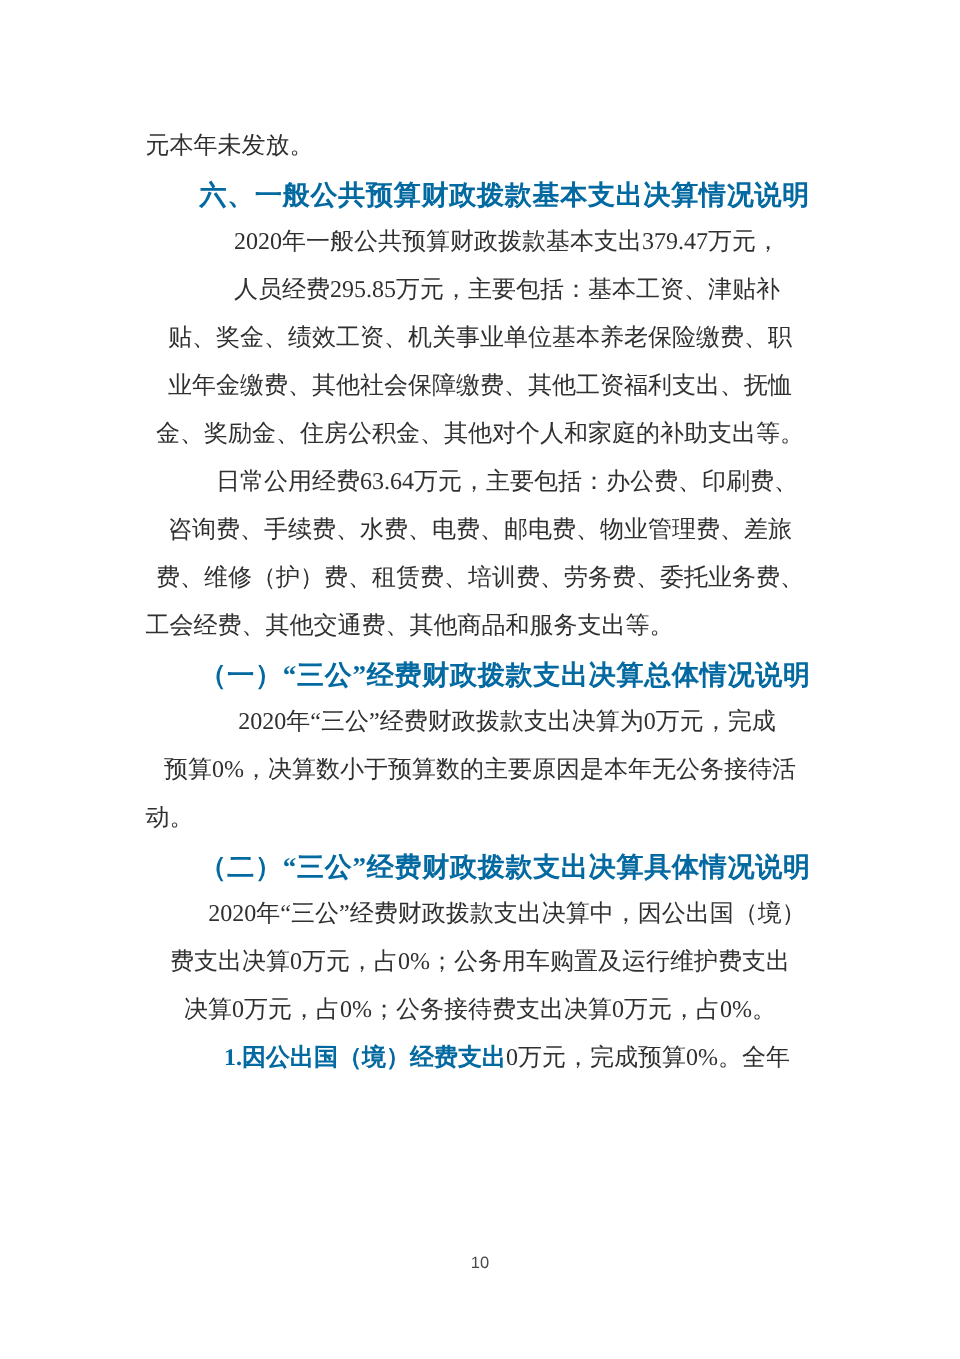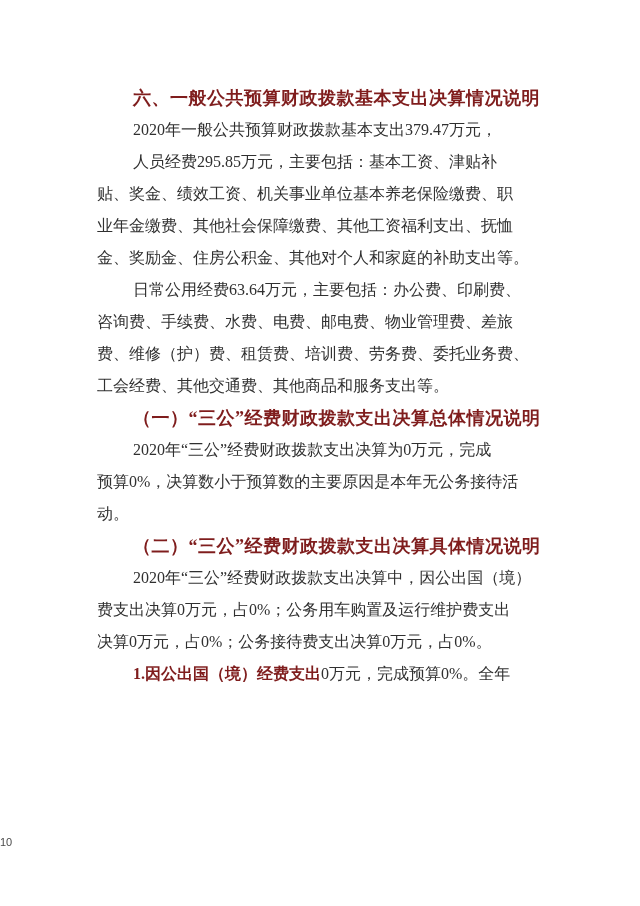--- a/index.html
+++ b/index.html
@@ -24,65 +24,67 @@
   .line {
     height: 32px;
     line-height: 32px;
     font-size: 16px;
     color: #303030;
     white-space: nowrap;
   }
   
   .line.justify {
     display: flex;
-    justify-content: flex-start;
+    justify-content: center;
     align-items: baseline;
   }
   .line.indent {
     padding-left: 36px;
   }
   .line.justify.indent {
     width: 410px; 
   }
   .line .tok {
     display: inline-block;
   }
   .seg-bold, .tok.bold {
     font-weight: bold;
-    color: #7f1d1d;
+    color: #0369a1;
   }
   .line.style-section-heading {
     font-family: "Liberation Sans", sans-serif;
     font-weight: bold;
     font-size: 18px;
     color: #1b1b1b;
     letter-spacing: 0.5px;
   }
   .line.style-sub-heading {
     font-family: "Liberation Serif", serif;
     font-weight: bold;
     font-size: 18px;
     color: #1b1b1b;
     letter-spacing: 0.5px;
   }
   .page-number {
     position: absolute;
     left: 0;
     top: 836px;
     width: 640px;
+    text-align: center;
     font-family: "Liberation Sans", sans-serif;
     font-size: 11px;
     color: #4a4a4a;
   }
 </style>
 </head>
 <body>
 
 <div class="page">
   <div class="content">
+      <div class="line style-body"><span class="seg">元本年未发放。</span></div>
       <div class="line style-section-heading indent"><span class="seg-bold">六、一般公共预算财政拨款基本支出决算情况说明</span></div>
       <div class="line style-body indent justify">
         <span class="tok">2020</span>
         <span class="tok">年</span>
         <span class="tok">一</span>
         <span class="tok">般</span>
         <span class="tok">公</span>
         <span class="tok">共</span>
         <span class="tok">预</span>
         <span class="tok">算</span>

